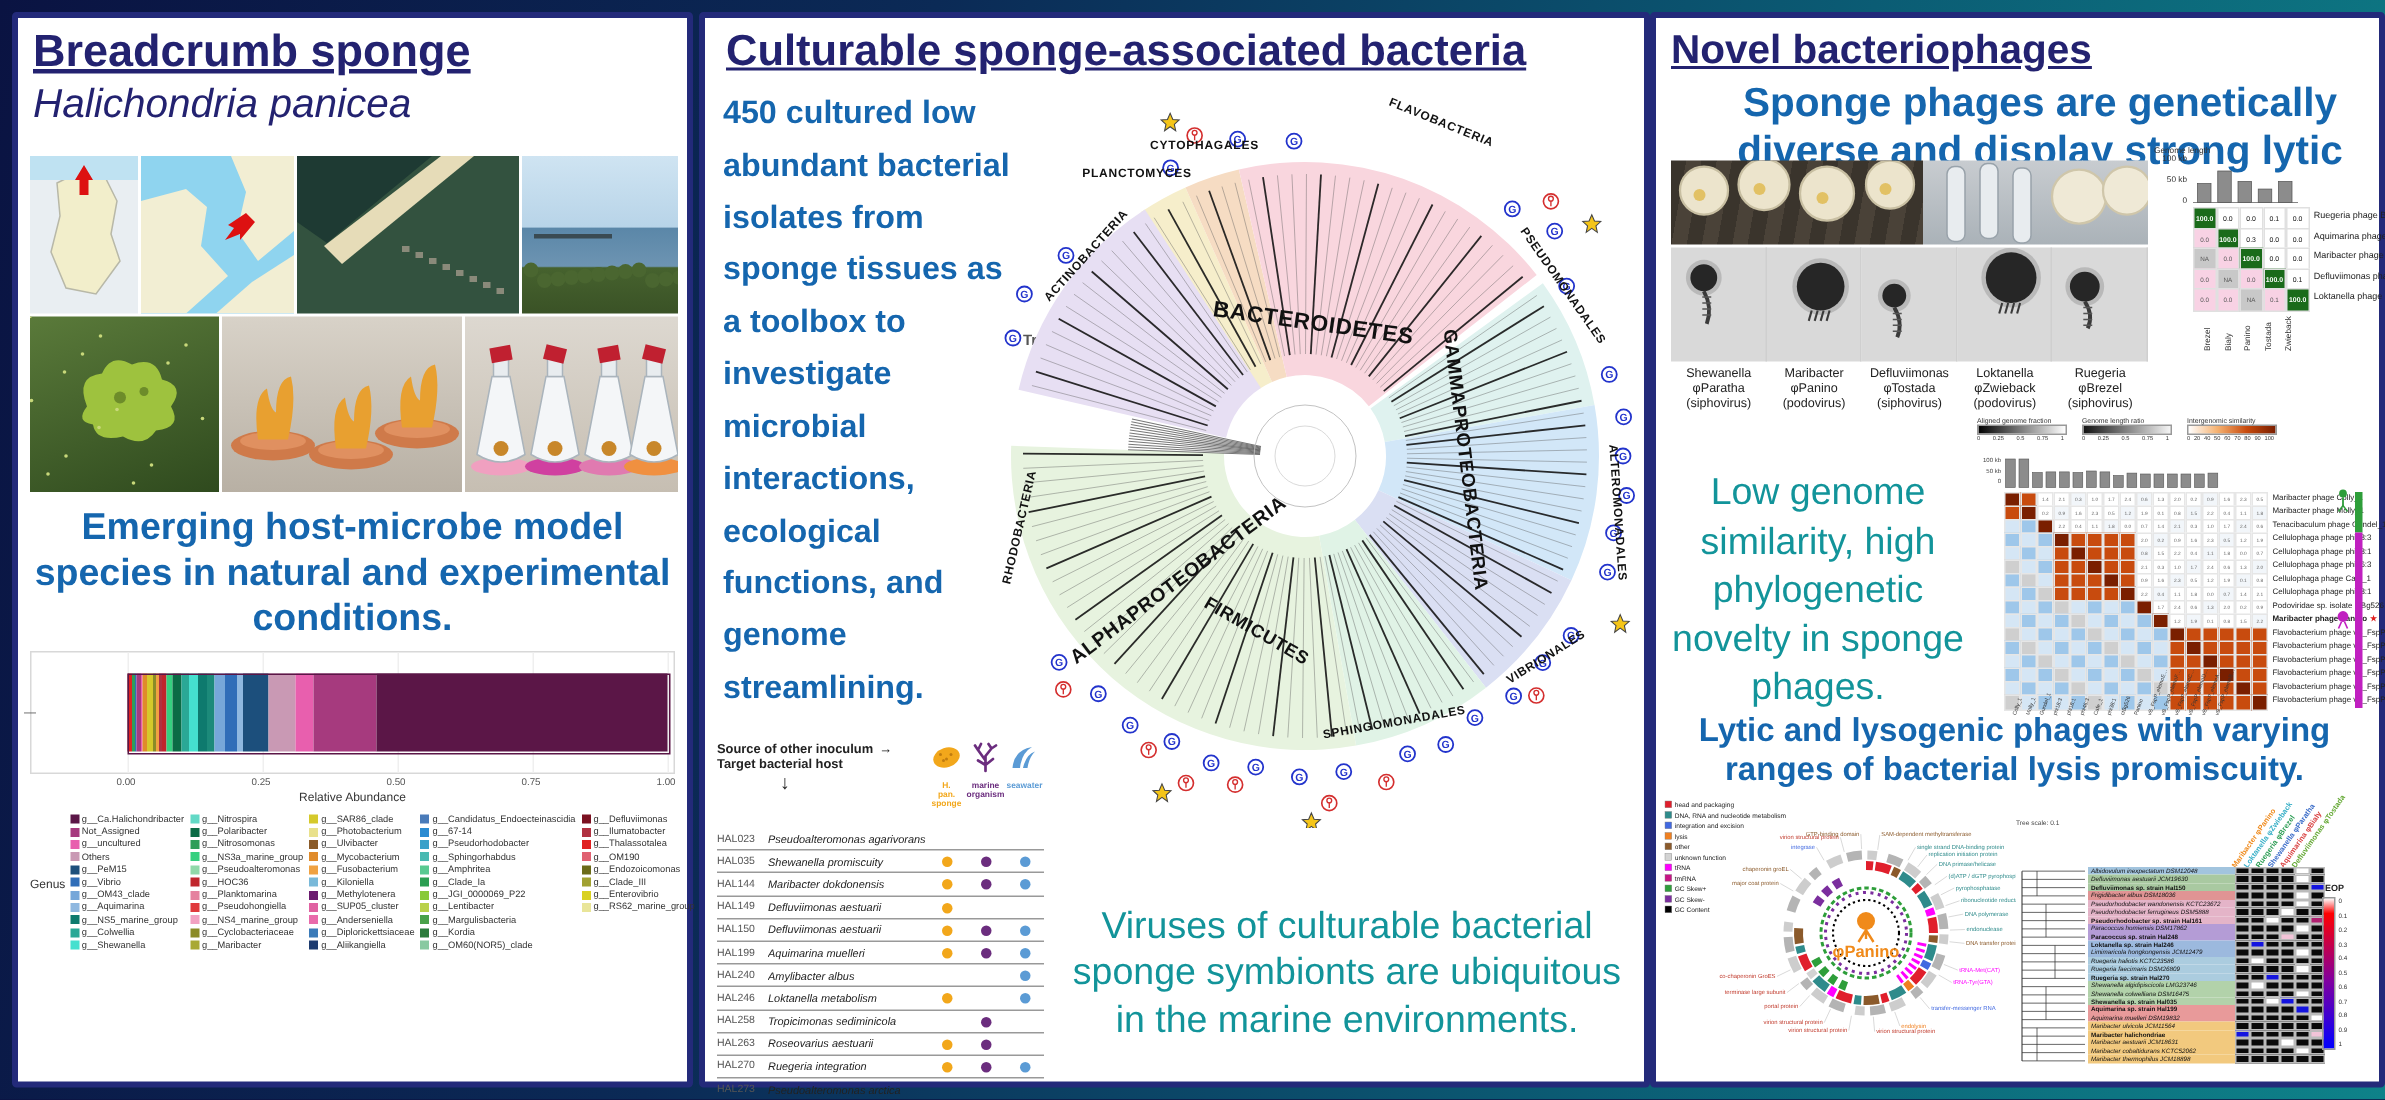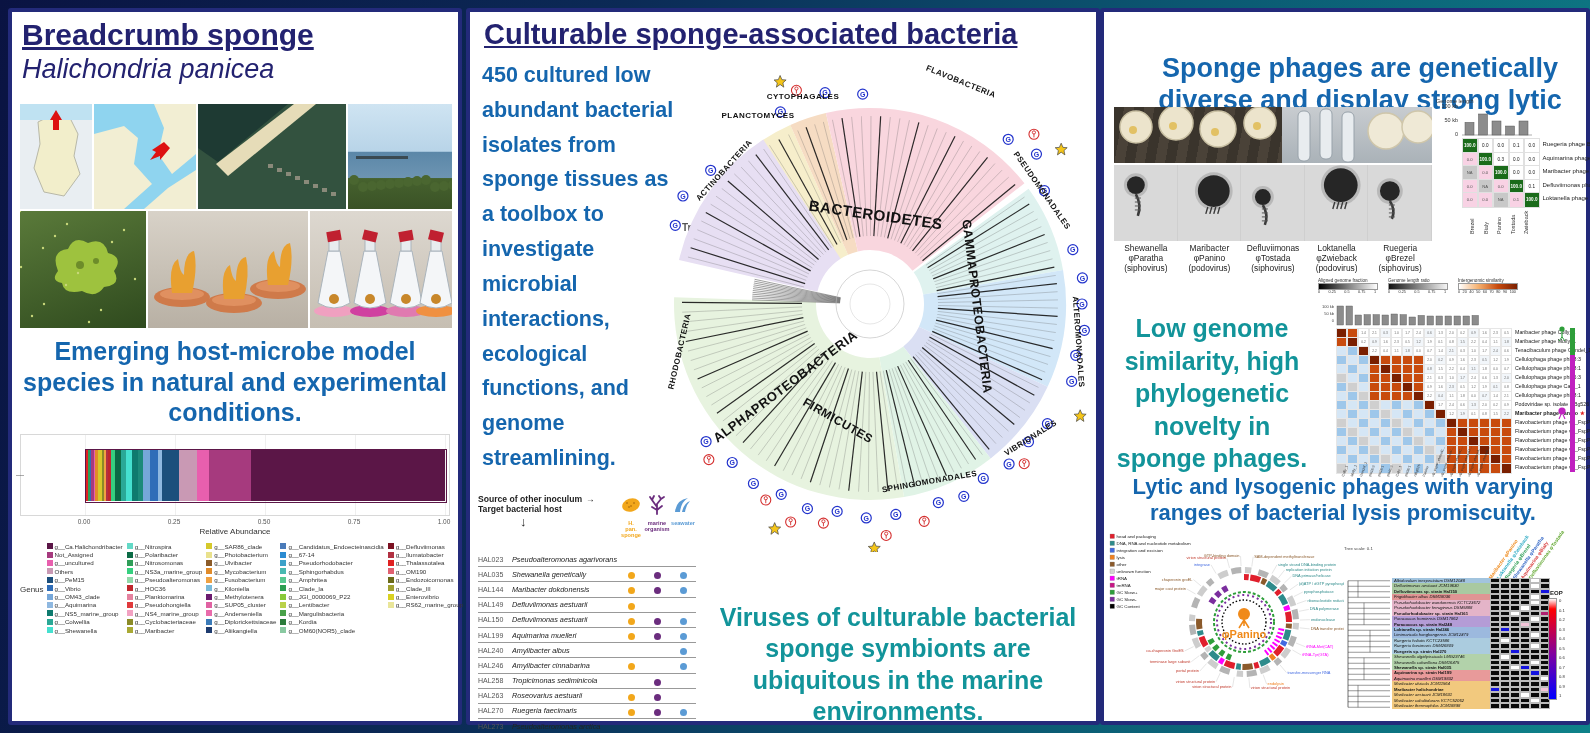--- a/index.html
+++ b/index.html
@@ -9,21 +9,21 @@
   .panel{position:absolute;top:8px;background:#ffffff;border:4px solid #232a7a;border-radius:3px;}
   #panel-left{left:8px;width:446px;height:709px;}
   #panel-center{left:466px;width:626px;height:709px;}
   #panel-right{left:1100px;width:482px;height:709px;}
   .ptitle{color:#232270;font-weight:bold;text-decoration:underline;margin:6px 0 0 10px;}
   #panel-left .ptitle{font-size:30px;}
   #panel-center .ptitle{font-size:29px;}
   #panel-right .ptitle{font-size:27px;}
   .subtitle{color:#232270;font-style:italic;font-size:27px;margin:2px 0 0 10px;}
   .blue-statement{color:#1566ae;font-weight:bold;text-align:center;}
-  .teal-statement{color:#12949a;font-weight:bold;text-align:center;}
+  .teal-statement{color:#12949a;font-weight:normal;text-align:center;}
   .abs{position:absolute;}
   
   #collage{position:absolute;left:8px;top:92px;width:430px;height:224px;display:grid;
     grid-template-rows:105px 117px;grid-row-gap:2px;}
   .crow{display:grid;grid-column-gap:2px;}
   #crow1{grid-template-columns:72px 102px 148px 104px;}
   #crow2{grid-template-columns:126px 160px 142px;}
   .cimg{position:relative;overflow:hidden;}
   
   #abund-chart{position:absolute;left:6px;top:420px;width:434px;height:106px;}
@@ -727,21 +727,21 @@
         </div>
         <div class="ht-row">
           <span class="ht-id">HAL023</span>
           <span class="ht-sp">Pseudoalteromonas agarivorans</span>
           <span class="ht-dot"></span>
           <span class="ht-dot"></span>
           <span class="ht-dot"></span>
         </div>
         <div class="ht-row">
           <span class="ht-id">HAL035</span>
-          <span class="ht-sp">Shewanella genetically</span>
+          <span class="ht-sp">Shewanella promiscuity</span>
           <span class="ht-dot"><span class="dot" style="background: rgb(242, 167, 27);"></span></span>
           <span class="ht-dot"><span class="dot" style="background: rgb(107, 45, 126);"></span></span>
           <span class="ht-dot"><span class="dot" style="background: rgb(91, 155, 213);"></span></span>
         </div>
         <div class="ht-row">
           <span class="ht-id">HAL144</span>
           <span class="ht-sp">Maribacter dokdonensis</span>
           <span class="ht-dot"><span class="dot" style="background: rgb(242, 167, 27);"></span></span>
           <span class="ht-dot"><span class="dot" style="background: rgb(107, 45, 126);"></span></span>
           <span class="ht-dot"><span class="dot" style="background: rgb(91, 155, 213);"></span></span>
@@ -769,58 +769,59 @@
         </div>
         <div class="ht-row">
           <span class="ht-id">HAL240</span>
           <span class="ht-sp">Amylibacter albus</span>
           <span class="ht-dot"></span>
           <span class="ht-dot"></span>
           <span class="ht-dot"><span class="dot" style="background: rgb(91, 155, 213);"></span></span>
         </div>
         <div class="ht-row">
           <span class="ht-id">HAL246</span>
-          <span class="ht-sp">Amylibacter cinnabarina</span>
+          <span class="ht-sp">Loktanella metabolism</span>
           <span class="ht-dot"><span class="dot" style="background: rgb(242, 167, 27);"></span></span>
           <span class="ht-dot"></span>
           <span class="ht-dot"><span class="dot" style="background: rgb(91, 155, 213);"></span></span>
         </div>
         <div class="ht-row">
           <span class="ht-id">HAL258</span>
           <span class="ht-sp">Tropicimonas sediminicola</span>
           <span class="ht-dot"></span>
           <span class="ht-dot"><span class="dot" style="background: rgb(107, 45, 126);"></span></span>
           <span class="ht-dot"></span>
         </div>
         <div class="ht-row">
           <span class="ht-id">HAL263</span>
           <span class="ht-sp">Roseovarius aestuarii</span>
           <span class="ht-dot"><span class="dot" style="background: rgb(242, 167, 27);"></span></span>
           <span class="ht-dot"><span class="dot" style="background: rgb(107, 45, 126);"></span></span>
           <span class="ht-dot"></span>
         </div>
         <div class="ht-row">
           <span class="ht-id">HAL270</span>
-          <span class="ht-sp">Ruegeria faecimaris</span>
+          <span class="ht-sp">Ruegeria integration</span>
           <span class="ht-dot"><span class="dot" style="background: rgb(242, 167, 27);"></span></span>
           <span class="ht-dot"><span class="dot" style="background: rgb(107, 45, 126);"></span></span>
           <span class="ht-dot"><span class="dot" style="background: rgb(91, 155, 213);"></span></span>
         </div>
         <div class="ht-row">
           <span class="ht-id">HAL273</span>
           <span class="ht-sp">Pseudoalteromonas arctica</span>
           <span class="ht-dot"></span>
           <span class="ht-dot"></span>
           <span class="ht-dot"></span>
         </div>
       </div>
     <div id="center-statement" class="teal-statement">Viruses of culturable bacterial sponge symbionts are ubiquitous in the marine environments.</div>
   </div>
 
   <div class="panel" id="panel-right">
+    <div class="ptitle">Novel bacteriophages</div>
     <div id="right-s1" class="blue-statement">Sponge phages are genetically diverse and display strong lytic activity.</div>
     <div id="plates">
         <div style="width: 168px; height: 56px; background: repeating-linear-gradient(100deg, rgb(58, 52, 44) 0px, rgb(58, 52, 44) 10px, rgb(74, 66, 56) 10px, rgb(74, 66, 56) 20px); position: relative; overflow: hidden;"><svg width="168" height="56" viewBox="0 0 168 56">
             <circle cx="22" cy="20" r="16" fill="#ece4cc" stroke="#c8bfa2" stroke-width="1.5"></circle>
             <circle cx="19" cy="23" r="4" fill="#e0b84a" opacity="0.8"></circle>
             <circle cx="62" cy="16" r="17" fill="#ece4cc" stroke="#c8bfa2" stroke-width="1.5"></circle>
             <circle cx="59" cy="19" r="4" fill="#e0b84a" opacity="0.8"></circle>
             <circle cx="104" cy="22" r="18" fill="#ece4cc" stroke="#c8bfa2" stroke-width="1.5"></circle>
             <circle cx="101" cy="25" r="4" fill="#e0b84a" opacity="0.8"></circle>
             <circle cx="146" cy="16" r="16" fill="#ece4cc" stroke="#c8bfa2" stroke-width="1.5"></circle>

